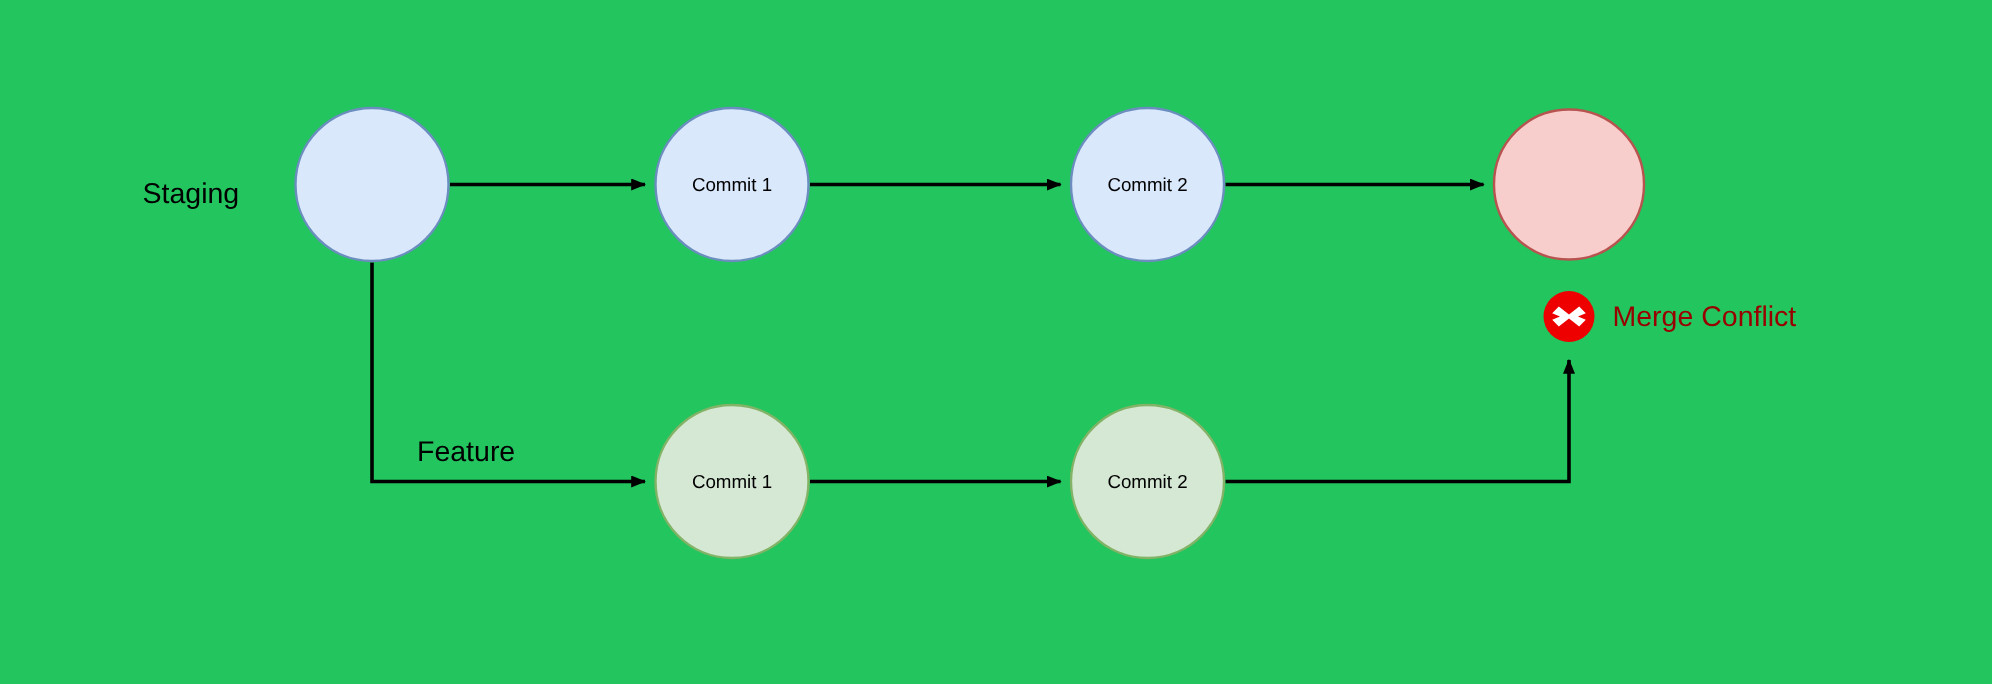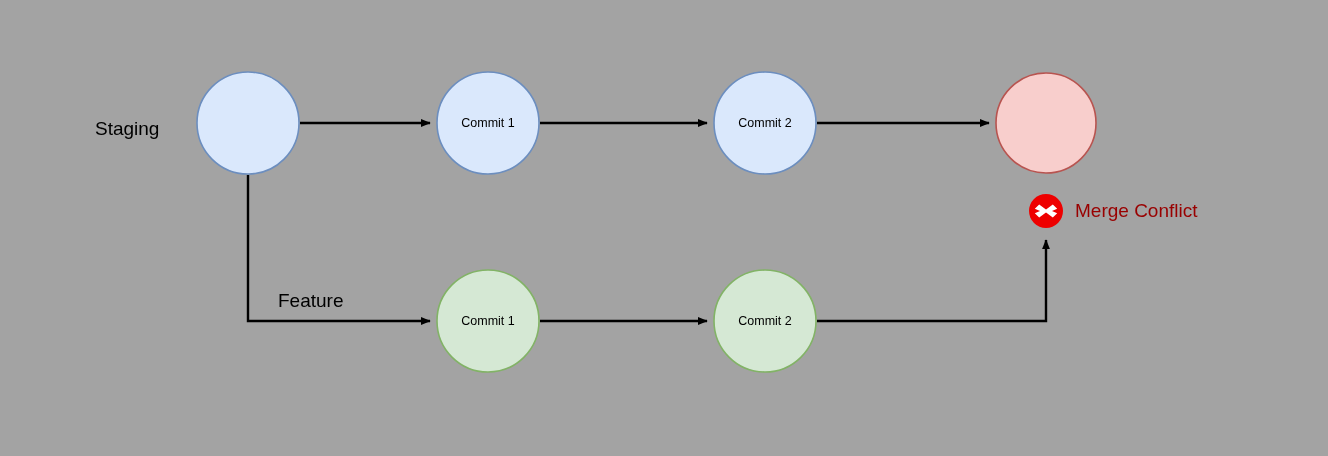--- a/index.html
+++ b/index.html
@@ -7,21 +7,21 @@
     padding: 0;
     background: #ffffff;
   }
   body {
     font-family: "Liberation Sans", sans-serif;
   }
   #canvas {
     position: relative;
     width: 1328px;
     height: 456px;
-    background: #a3a3a3;
+    background: #22c55e;
     overflow: hidden;
   }
   #diagram-svg {
     position: absolute;
     left: 0;
     top: 0;
     width: 1328px;
     height: 456px;
   }
   .node-label {

